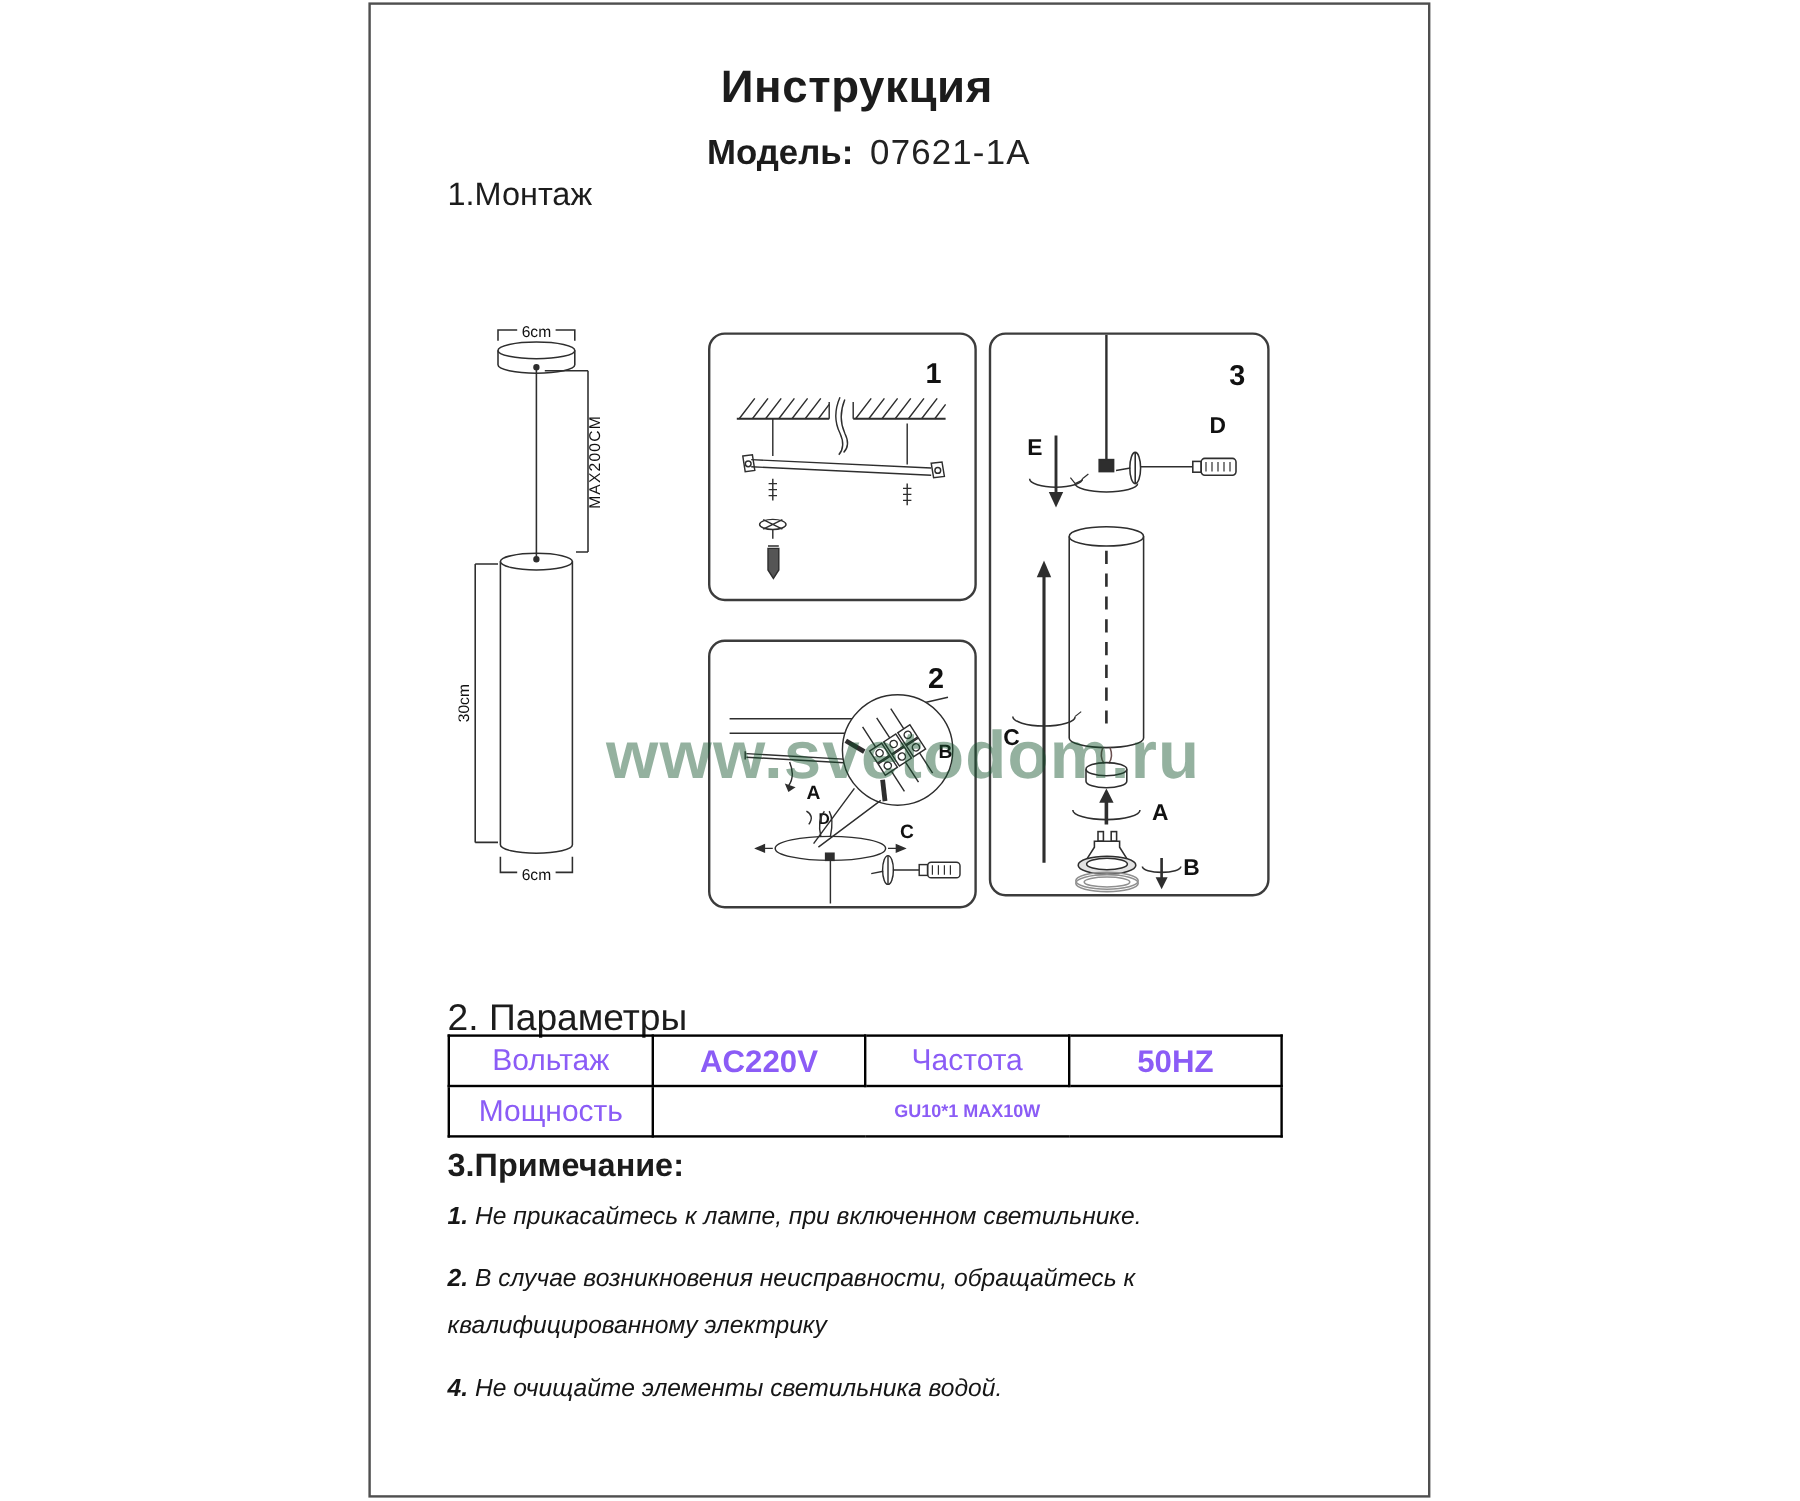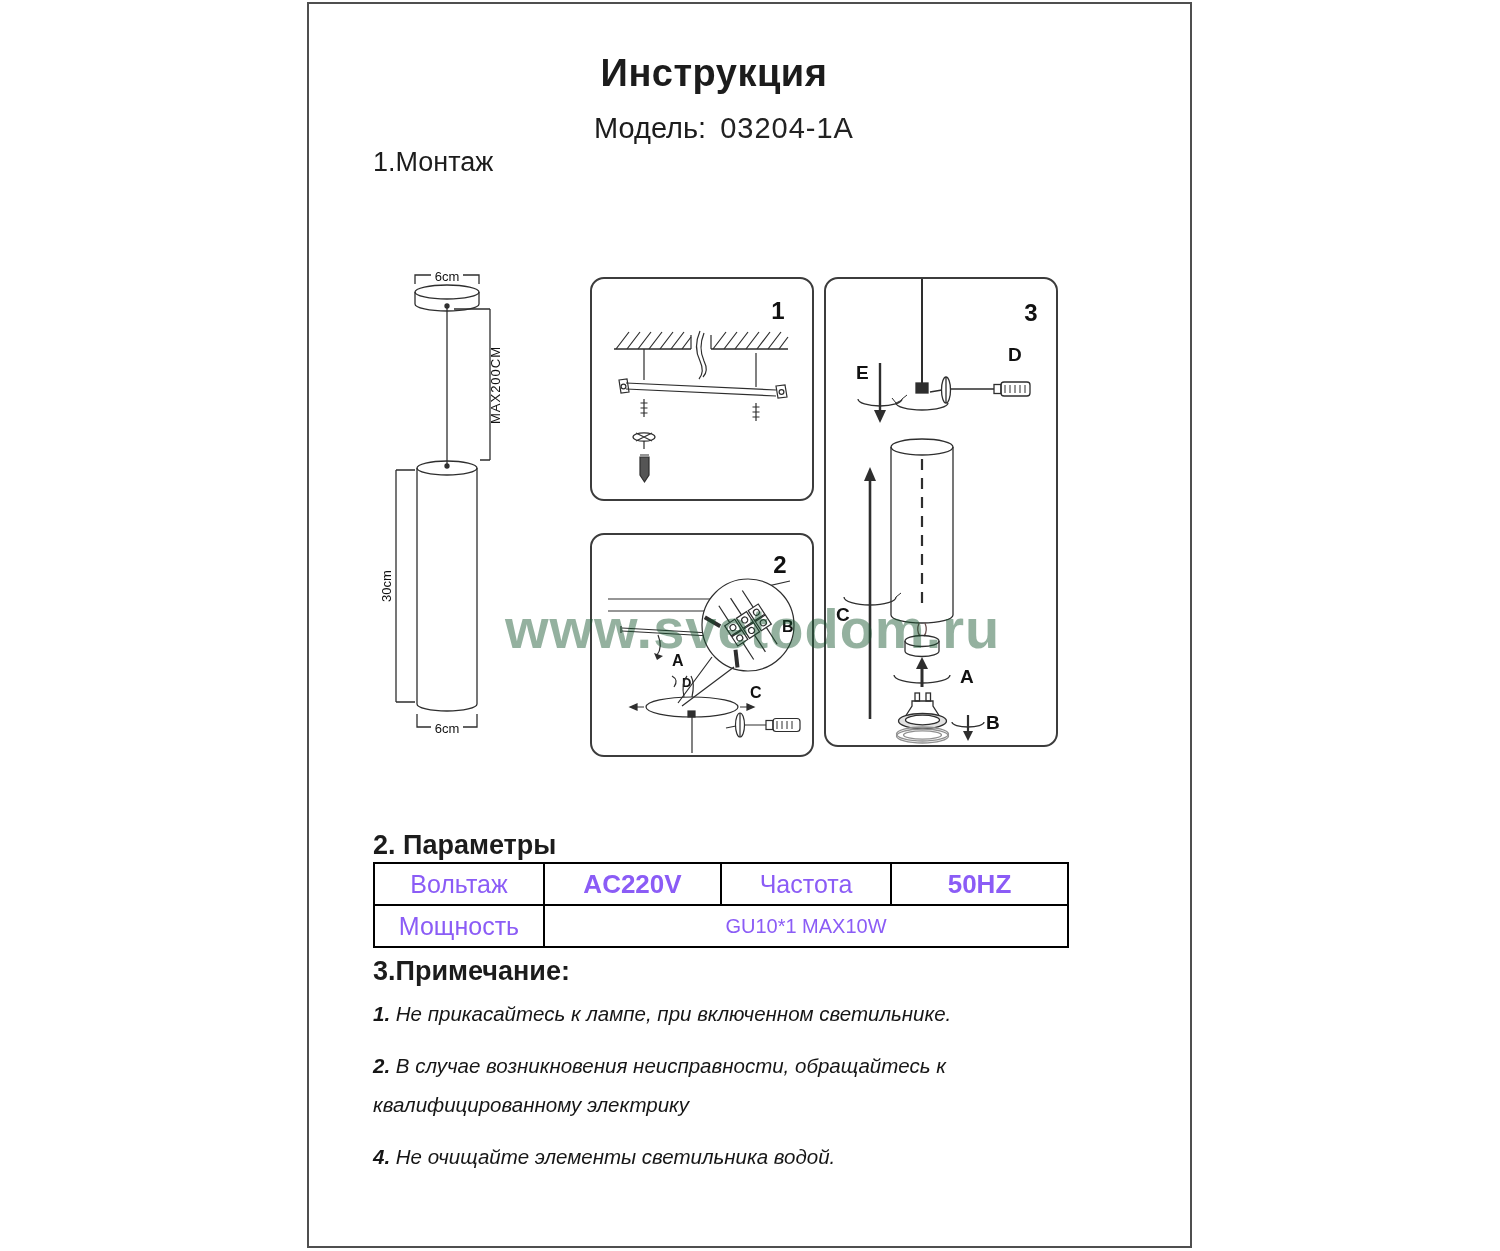--- a/index.html
+++ b/index.html
@@ -14,24 +14,24 @@
     border:2px solid #4f4f4f; background:#fff;padding-left:30px;
   }
   .abs { position:absolute; }
   .title {
     left:0; top:48px; width:810px; text-align:center;
     font-size:38px; font-weight:bold; letter-spacing:.5px;
   }
   .model-line {
     left:0; top:108px; width:830px; text-align:center; font-size:29px;
   }
-  .model-line .lbl { font-weight:normal; }
+  .model-line .lbl { font-weight:bold; }
   .model-line .val { font-weight:normal; margin-left:14px; letter-spacing:1px; color:#222; }
   .h-montage { left:64px; top:143px; font-size:27px; font-weight:normal; }
-  .h-params  { left:64px; top:826px; font-size:27px; font-weight:bold; }
+  .h-params  { left:64px; top:826px; font-size:31px; font-weight:normal; }
   .h-notes   { left:64px; top:952px; font-size:27px; font-weight:bold; }
 
   .stepbox {
     position:absolute; border:2px solid #3c3c3c; border-radius:14px; background:#fff;
   }
   .stepbox svg { display:block; }
   .box1 { left:281px; top:273px; width:224px; height:224px; }
   .box2 { left:281px; top:529px; width:224px; height:224px; }
   .box3 { left:515px; top:273px; width:234px; height:470px; }
 
@@ -45,21 +45,21 @@
 
   table.params {
     position:absolute; left:64px; top:858px; width:694px;
     border-collapse:collapse; table-layout:fixed;
   }
   table.params td {
     border:2px solid #000; height:42px; text-align:center; vertical-align:middle;
     padding:0; font-size:25px; color:#8b5cf6;
   }
   table.params td.bold { font-weight:bold; font-size:26px; }
-  table.params td.power-val { font-weight:normal; font-size:20px; }
+  table.params td.power-val { font-weight:bold; font-size:15px; }
 
   .notes {
     left:64px; top:990px; width:702px; font-size:20.5px; color:#161616;
   }
   .notes p { margin:0 0 13px 0; line-height:39px;font-style:italic; }
   .notes b { font-weight:bold; }
 
   svg text { font-family:"Liberation Sans", sans-serif; fill:#111; }
   .dimtxt { font-size:13px; }
   .stepnum { font-size:24px; font-weight:bold; }
@@ -67,21 +67,21 @@
   .ltr-lg { font-size:19px; font-weight:bold; }
 </style>
 </head>
 <body>
 
 <div class="doc">
 
   <div class="abs title">Инструкция</div>
 
   <div class="abs model-line">
-    <span class="lbl">Модель:</span><span class="val">03204-1A</span>
+    <span class="lbl">Модель:</span><span class="val">07621-1A</span>
   </div>
 
   <div class="abs h-montage">1.Монтаж</div>
 
   <svg class="abs lamp" width="130" height="492" viewBox="0 0 130 492" fill="none" stroke="#2e2e2e" stroke-width="1.3">
     <g>
       <path d="M33,28 v-9 h16 M97,28 v-9 h-16"></path>
       <text class="dimtxt" x="65" y="25" text-anchor="middle" stroke="none">6cm</text>
     </g>
     <g>

